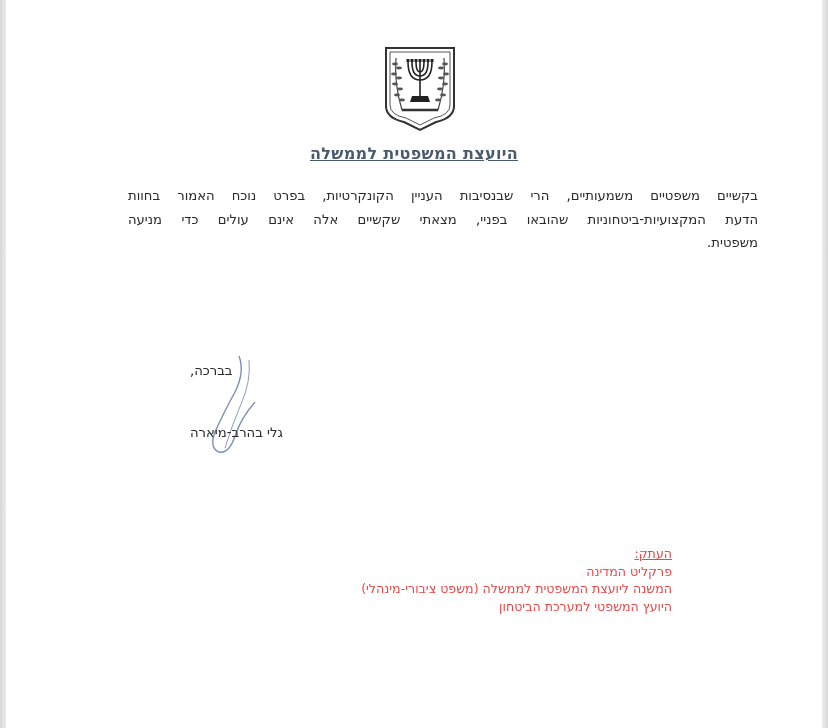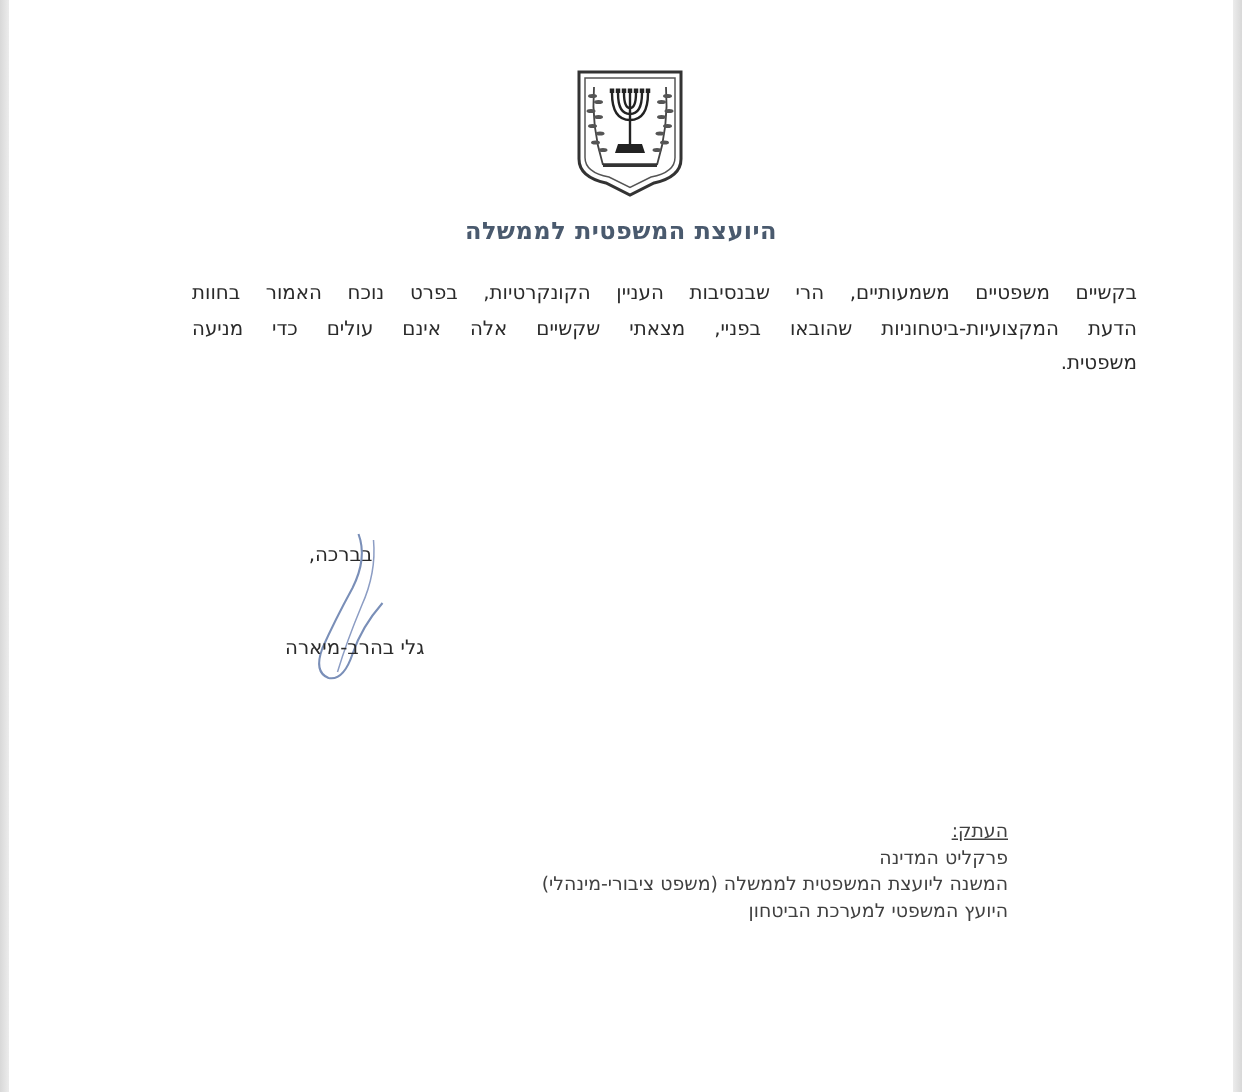--- a/index.html
+++ b/index.html
@@ -6,33 +6,33 @@
   body {
     width:828px; height:728px; background:#ffffff; position:relative; overflow:hidden;
     font-family: "DejaVu Sans", "Liberation Sans", sans-serif; color:#222;
   }
   .edge-left { position:absolute; left:0; top:0; width:6px; height:728px;
     background:linear-gradient(to right,#d8d8d8,#ececec); }
   .edge-right { position:absolute; right:0; top:0; width:6px; height:728px;
     background:linear-gradient(to left,#d8d8d8,#ececec); }
   .emblem { position:absolute; left:380px; top:44px; width:80px; height:88px; }
   .title { position:absolute; left:0; width:828px; top:144px; text-align:center;
-    direction:rtl; font-weight:bold; font-size:16px; color:#4a5a6e; letter-spacing:0.3px; }
+    direction:rtl; font-weight:bold; font-size:16px; color:#4a5a6e; letter-spacing:0.3px;text-decoration:underline; }
   .body-text { position:absolute; left:128px; width:630px; top:184px; direction:rtl;
     text-align:justify; font-size:13.2px; line-height:23.5px; color:#2a2a2a; }
   .body-text .lead { font-weight:bold; color:#111; }
   .body-text .line { display:block; text-align-last:justify; white-space:nowrap; }
   .body-text .line.last { text-align-last:right; }
   .greeting { position:absolute; left:190px; width:74px; top:363px; direction:rtl;
-    text-align:center; font-size:13.2px; color:#2a2a2a; }
+    text-align:left; font-size:13.2px; color:#2a2a2a; }
   .signer { position:absolute; left:190px; width:112px; top:425px; direction:rtl;
     text-align:left; font-size:13.2px; color:#2a2a2a; }
   .signature { position:absolute; left:205px; top:352px; width:60px; height:105px; }
   .cc { position:absolute; left:300px; width:372px; top:545px; direction:rtl;
-    text-align:right; font-size:12.6px; line-height:17.5px; color:#404040; }
+    text-align:right; font-size:12.6px; line-height:17.5px; color:#ef4444; }
   .cc .cc-label { text-decoration:underline; display:block; }
   .cc .cc-item { display:block; white-space:nowrap;text-align:right; }
 </style>
 </head>
 <body>
 
 <div class="edge-left"></div>
 <div class="edge-right"></div>
 
 <svg class="emblem" viewBox="0 0 80 88">

